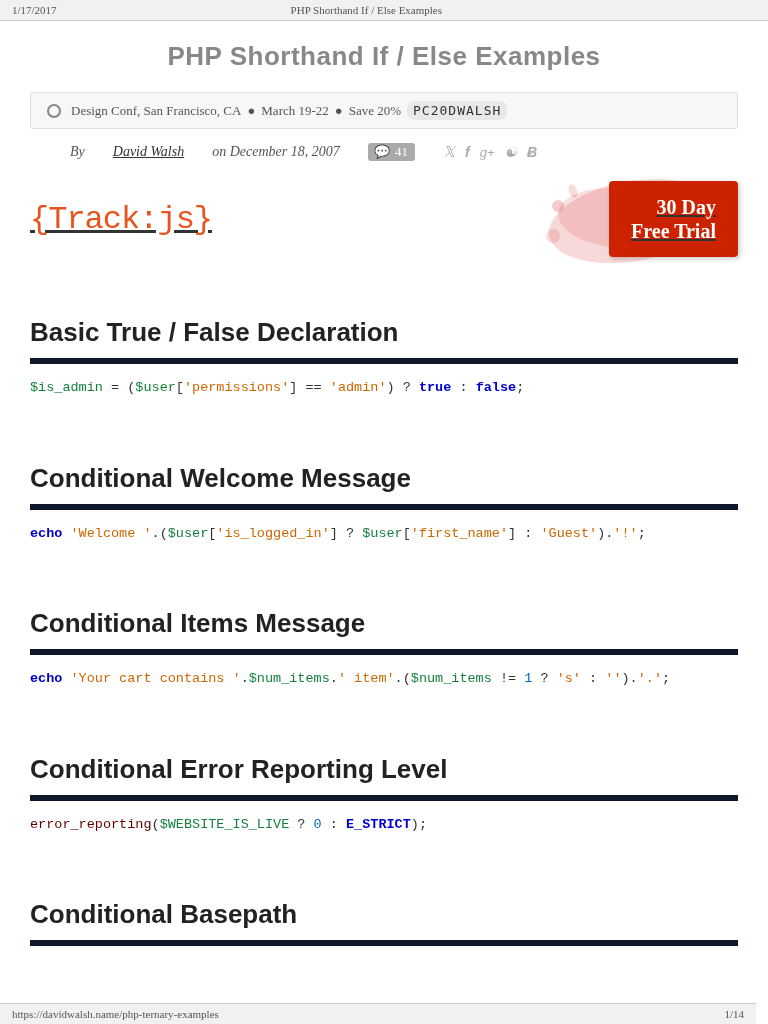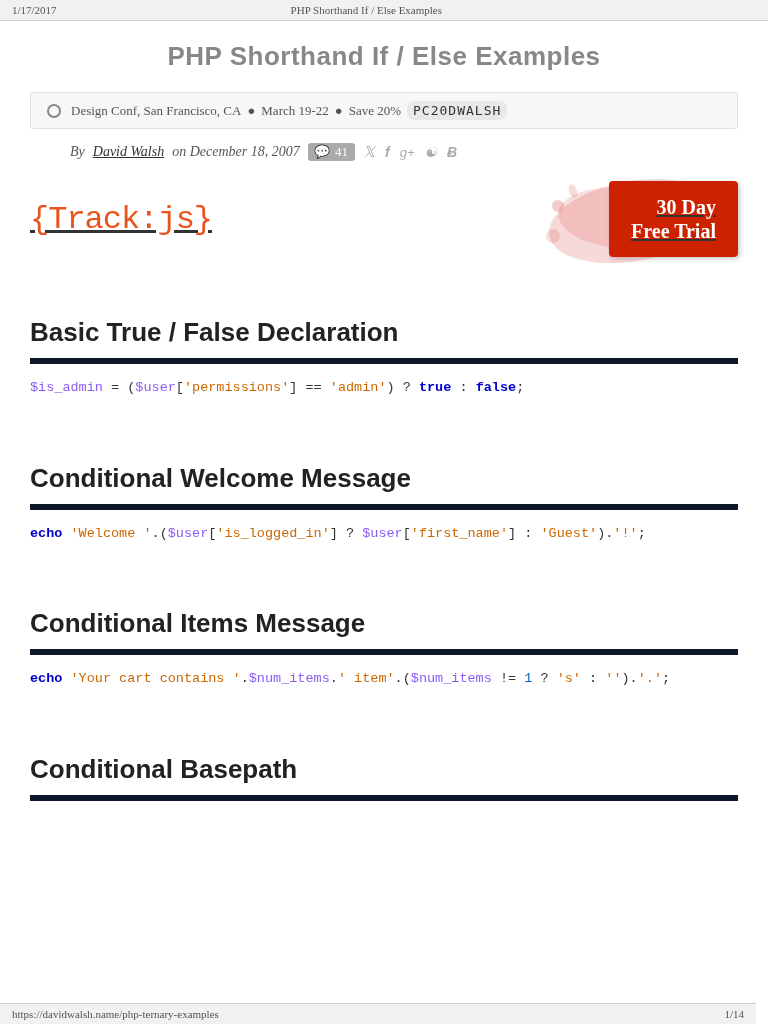--- a/index.html
+++ b/index.html
@@ -80,21 +80,21 @@
       font-family: monospace;
       font-size: 13px;
       color: #333;
       letter-spacing: 1px;
     }
 
     
     .author-line {
       display: flex;
       align-items: center;
-      gap: 8px;
+      gap: 28px;
       margin: 10px 0 6px 40px;
       font-style: italic;
       font-size: 14px;
       color: #555;
     }
 
     .author-line a {
       color: #333;
       text-decoration: underline;
     }
@@ -188,21 +188,21 @@
       font-family: 'Courier New', monospace;
       font-size: 13.5px;
       line-height: 1.6;
       background: #fff;
       padding: 8px 0 20px 0;
       margin-bottom: 10px;
       white-space: pre;
       overflow-x: auto;
     }
 
-    .code-block .var { color: #8b5cf6; }
+    .code-block .var { color: #15803d; }
     .code-block .str { color: #cc6600; }
     .code-block .kw  { color: #0000cc; font-weight: bold; }
     .code-block .fn  { color: #660000; }
     .code-block .num { color: #0066cc; }
     .code-block .plain { color: #333; }
 
     
     .bottom-bar {
       position: fixed;
       bottom: 0;
@@ -317,20 +317,24 @@
   <div id="conditional-welcome" class="section-divider">
     <h2 class="section-heading">Conditional Welcome Message</h2>
     <div class="code-block"><span class="kw">echo</span><span class="plain"> </span><span class="str">'Welcome '</span><span class="plain">.(</span><span class="var">$user</span><span class="plain">[</span><span class="str">'is_logged_in'</span><span class="plain">] ? </span><span class="var">$user</span><span class="plain">[</span><span class="str">'first_name'</span><span class="plain">] : </span><span class="str">'Guest'</span><span class="plain">).</span><span class="str">'!'</span><span class="plain">;</span></div>
   </div>
 
   <div id="conditional-items" class="section-divider">
     <h2 class="section-heading">Conditional Items Message</h2>
     <div class="code-block"><span class="kw">echo</span><span class="plain"> </span><span class="str">'Your cart contains '</span><span class="plain">.</span><span class="var">$num_items</span><span class="plain">.</span><span class="str">' item'</span><span class="plain">.(</span><span class="var">$num_items</span><span class="plain"> != </span><span class="num">1</span><span class="plain"> ? </span><span class="str">'s'</span><span class="plain"> : </span><span class="str">''</span><span class="plain">).</span><span class="str">'.'</span><span class="plain">;</span></div>
   </div>
 
+  <div id="conditional-error" class="section-divider">
+    <h2 class="section-heading">Conditional Error Reporting Level</h2>
+    <div class="code-block"><span class="fn">error_reporting</span><span class="plain">(</span><span class="var">$WEBSITE_IS_LIVE</span><span class="plain"> ? </span><span class="num">0</span><span class="plain"> : </span><span class="kw">E_STRICT</span><span class="plain">);</span></div>
+  </div>
 
   <div id="conditional-basepath" class="section-divider">
     <h2 class="section-heading">Conditional Basepath</h2>
 
   </div>
 
 </div>
 
 <div class="bottom-bar">
   <span class="url">https://davidwalsh.name/php-ternary-examples</span>

